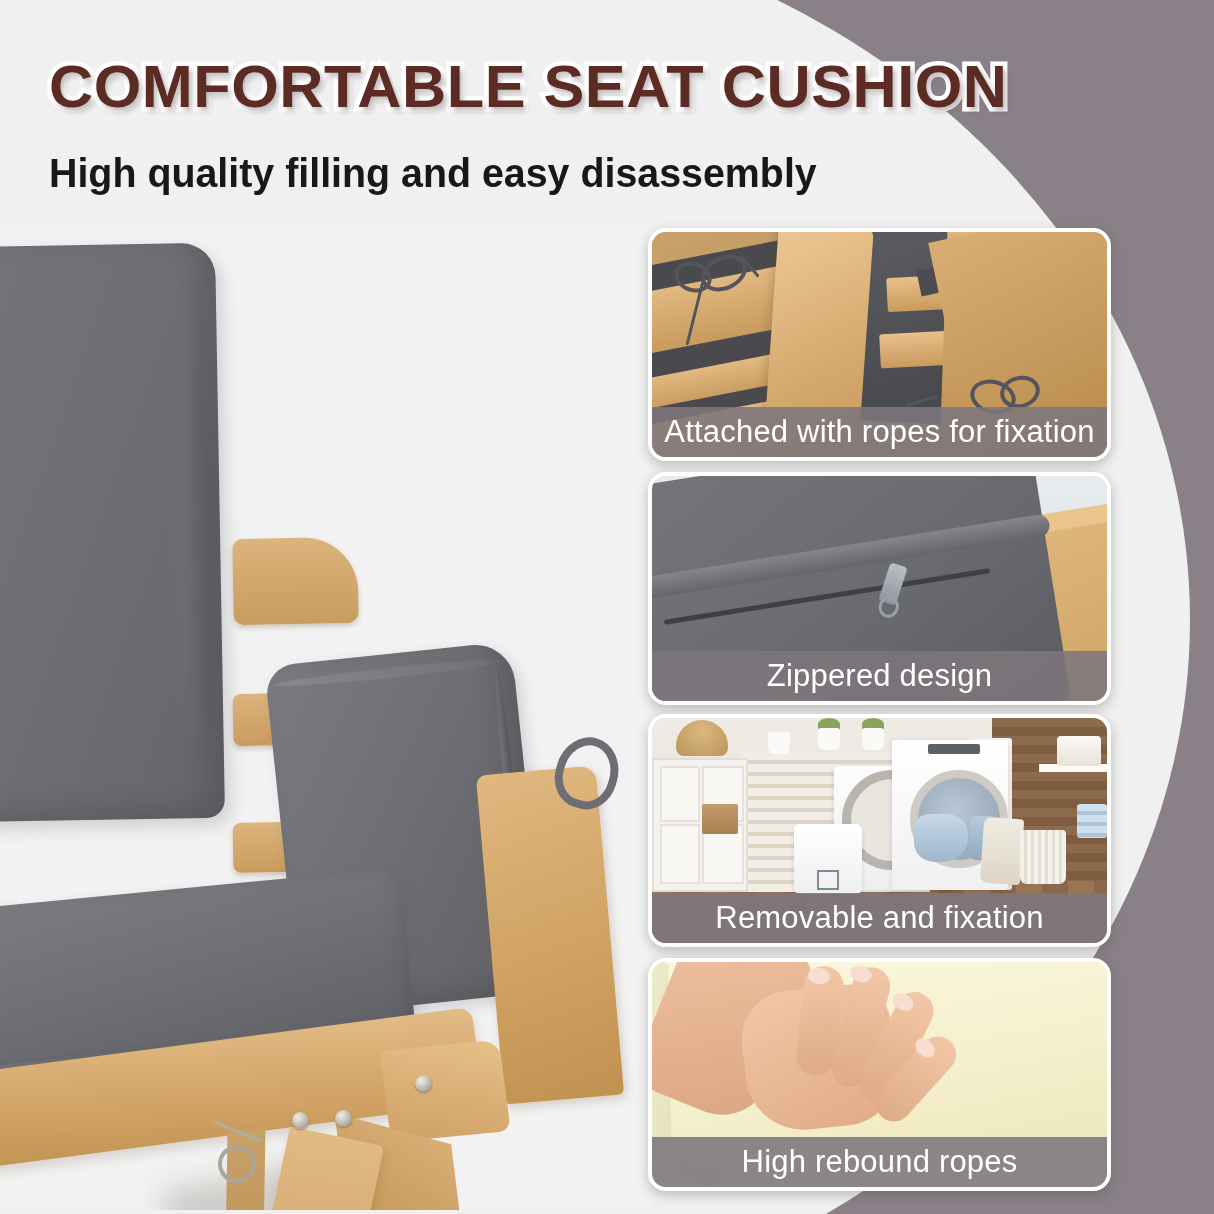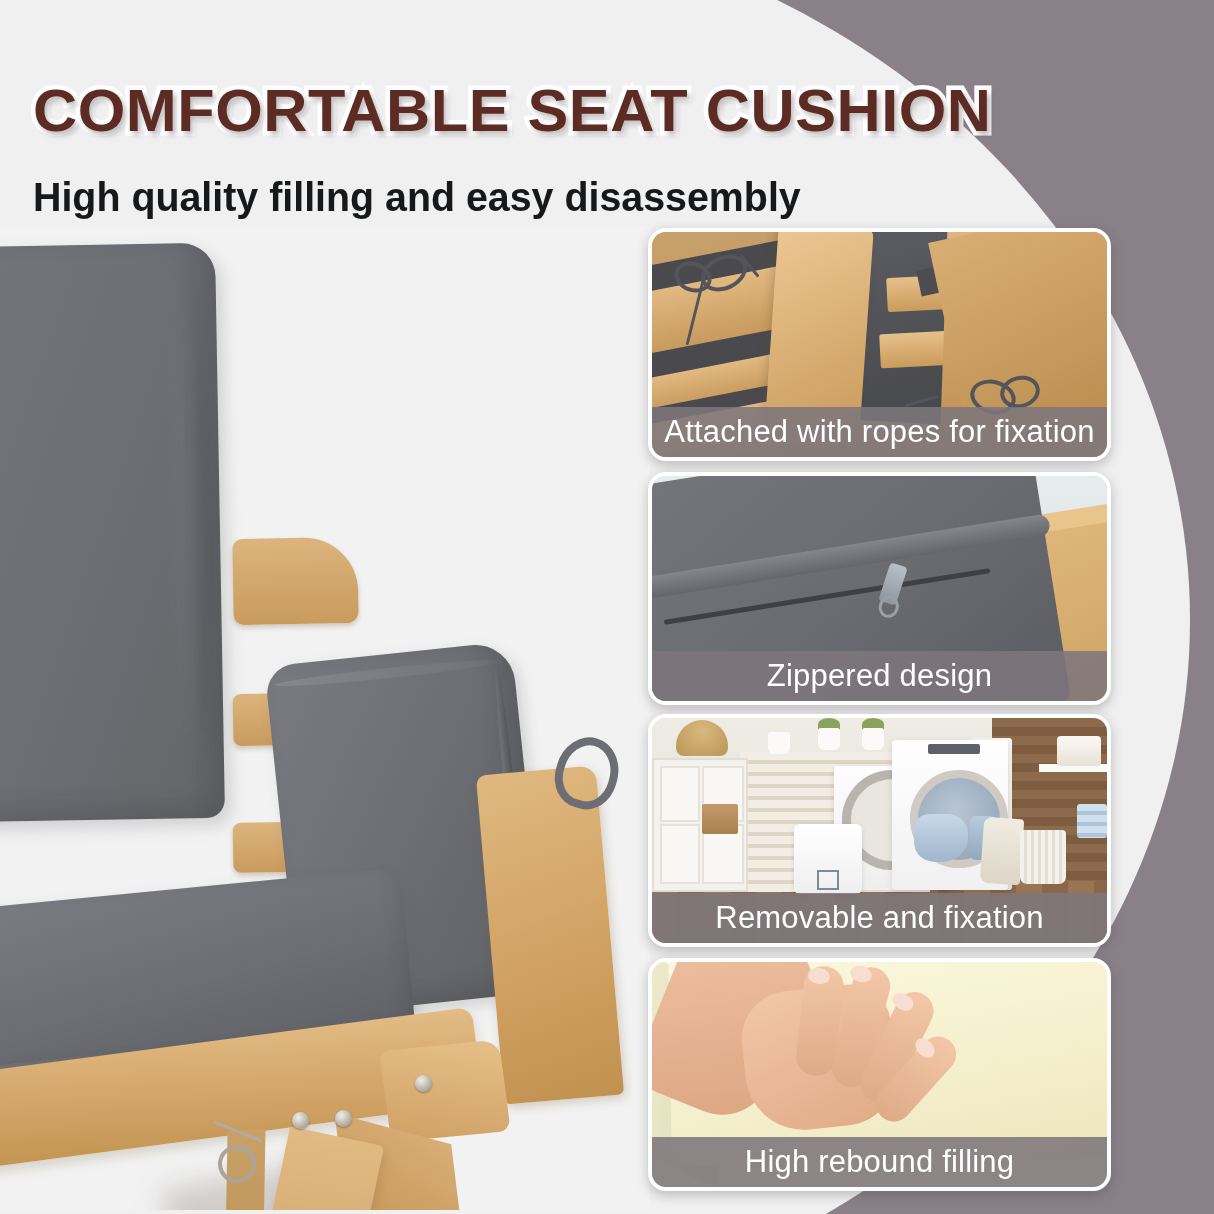--- a/index.html
+++ b/index.html
@@ -14,21 +14,21 @@
   
   .bg-ellipse{
     position:absolute;
     left:-420px; top:-90px;
     width:1610px; height:1420px;
     border-radius:50%;
     background:#f0f0f0;
   }
 
   
-  .header{position:absolute;left:0;top:0;width:1193px;height:215px;margin-top:24px;}
+  .header{position:absolute;left:16px;top:0;width:1193px;height:215px;}
   .title{
     position:absolute;left:33px;top:52px;
     font-size:60px;font-weight:bold;letter-spacing:.5px;
     color:#5c2b24;
     -webkit-text-stroke:9px #ffffff;
     paint-order:stroke fill;
     font-stretch:condensed;
     transform:scaleX(1.02);
     transform-origin:left center;
     white-space:nowrap;
@@ -525,16 +525,16 @@
       <div class="p4-palm"></div>
       <div class="finger f1"></div>
       <div class="finger f2"></div>
       <div class="finger f3"></div>
       <div class="finger f4"></div>
       <div class="nail n1"></div>
       <div class="nail n2"></div>
       <div class="nail n3"></div>
       <div class="nail n4"></div>
     </div>
-    <div class="caption">High rebound filling</div>
+    <div class="caption">High rebound ropes</div>
   </div>
 
 </div>
 
 </body></html>

